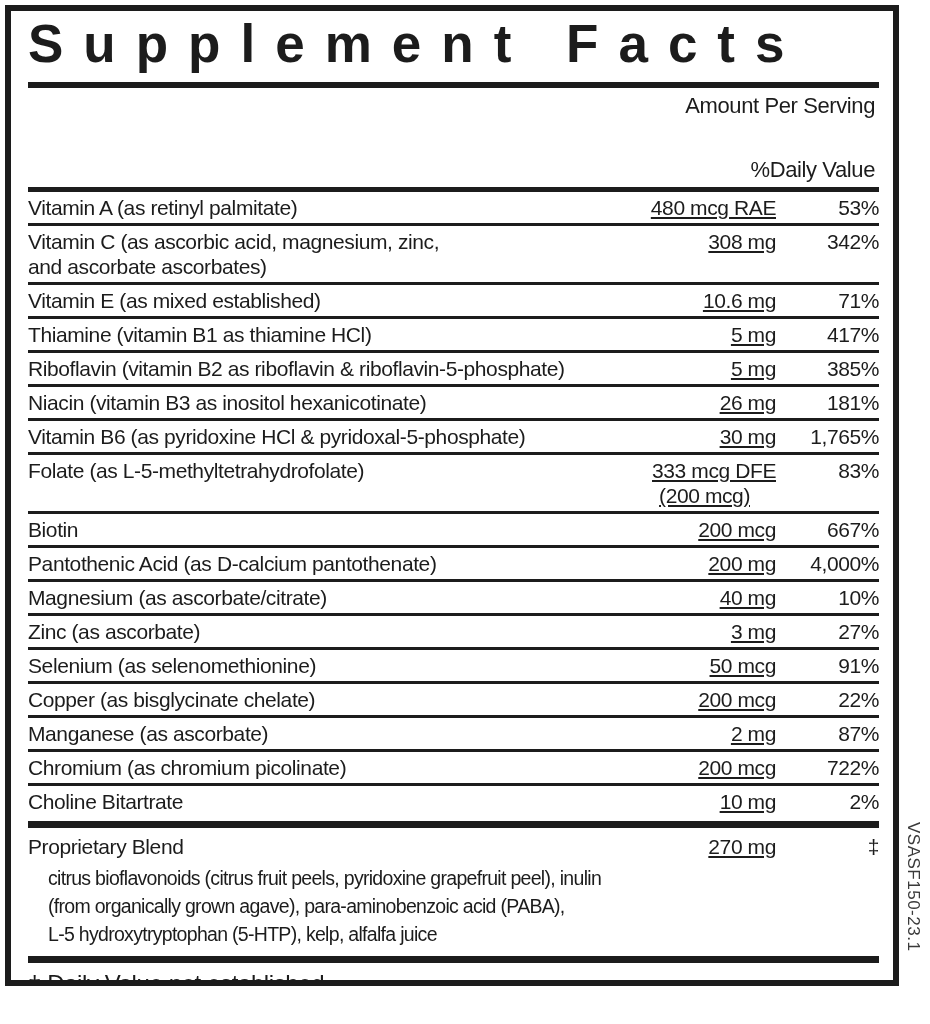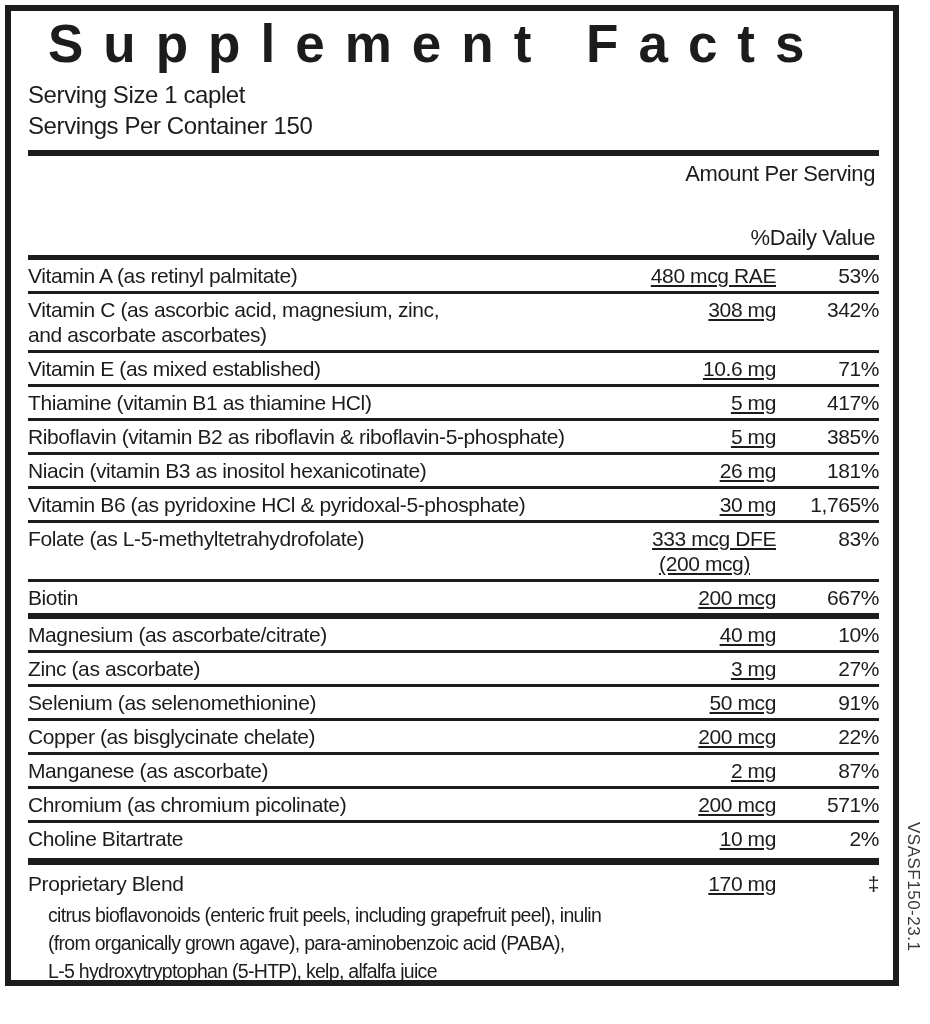--- a/index.html
+++ b/index.html
@@ -29,21 +29,20 @@
     background: #ffffff;
   }
   .title {
     font-size: 53px;
     font-weight: bold;
     letter-spacing: 20px;
     white-space: nowrap;
     line-height: 1.1;
     margin-top: 2px;
     overflow: hidden;
-    margin-left: 20px;
   }
   .serving-line {
     font-size: 24px;
     letter-spacing: -0.4px;
     line-height: 31px;
   }
   .serving-block { margin-top: 6px; }
   .bar { background: #1c1c1c; width: 100%; }
   .bar-thick  { height: 7px; }
   .bar-top    { height: 6px; margin-top: 9px; }
@@ -109,24 +108,20 @@
   }
 </style>
 </head>
 <body>
 
 <div class="page">
   <div class="facts-box">
 
     <div class="title">Supplement Facts</div>
 
-    <div class="serving-block">
-      <div class="serving-line">Serving Size 1 caplet</div>
-      <div class="serving-line">Servings Per Container 150</div>
-    </div>
 
     <div class="bar bar-top"></div>
 
     <div class="hdr">
       <span>Amount Per Serving</span>
       <span>%Daily Value</span>
     </div>
 
     <div class="bar bar-medium"></div>
 
@@ -192,20 +187,25 @@
     </div>
     <div class="sep"></div>
 
     <div class="row">
       <div class="name">Biotin</div>
       <div class="amt">200 mcg</div>
       <div class="dv">667%</div>
     </div>
     <div class="sep"></div>
 
+    <div class="row">
+      <div class="name">Pantothenic Acid (as D-calcium pantothenate)</div>
+      <div class="amt">200 mg</div>
+      <div class="dv">4,000%</div>
+    </div>
     <div class="sep"></div>
 
     <div class="row">
       <div class="name">Magnesium (as ascorbate/citrate)</div>
       <div class="amt">40 mg</div>
       <div class="dv">10%</div>
     </div>
     <div class="sep"></div>
 
     <div class="row">
@@ -232,40 +232,40 @@
     <div class="row">
       <div class="name">Manganese (as ascorbate)</div>
       <div class="amt">2 mg</div>
       <div class="dv">87%</div>
     </div>
     <div class="sep"></div>
 
     <div class="row">
       <div class="name">Chromium (as chromium picolinate)</div>
       <div class="amt">200 mcg</div>
-      <div class="dv">571%</div>
+      <div class="dv">722%</div>
     </div>
     <div class="sep"></div>
 
     <div class="row">
       <div class="name">Choline Bitartrate</div>
       <div class="amt">10 mg</div>
       <div class="dv">2%</div>
     </div>
 
     <div class="bar bar-thick" style="margin-top:4px;"></div>
 
     <div class="row" style="padding-top:6px;">
       <div class="name">Proprietary Blend</div>
-      <div class="amt">170 mg</div>
+      <div class="amt">270 mg</div>
       <div class="dv">‡</div>
     </div>
 
     <div class="blend-desc">
-      <span class="dline">citrus bioflavonoids (enteric fruit peels, including grapefruit peel), inulin</span>
+      <span class="dline">citrus bioflavonoids (citrus fruit peels, pyridoxine grapefruit peel), inulin</span>
       <span class="dline">(from organically grown agave), para-aminobenzoic acid (PABA),</span>
       <span class="dline">L-5 hydroxytryptophan (5-HTP), kelp, alfalfa juice</span>
     </div>
 
     <div class="bar bar-thick"></div>
 
     <div class="footnote">‡ Daily Value not established</div>
 
   </div>
 

